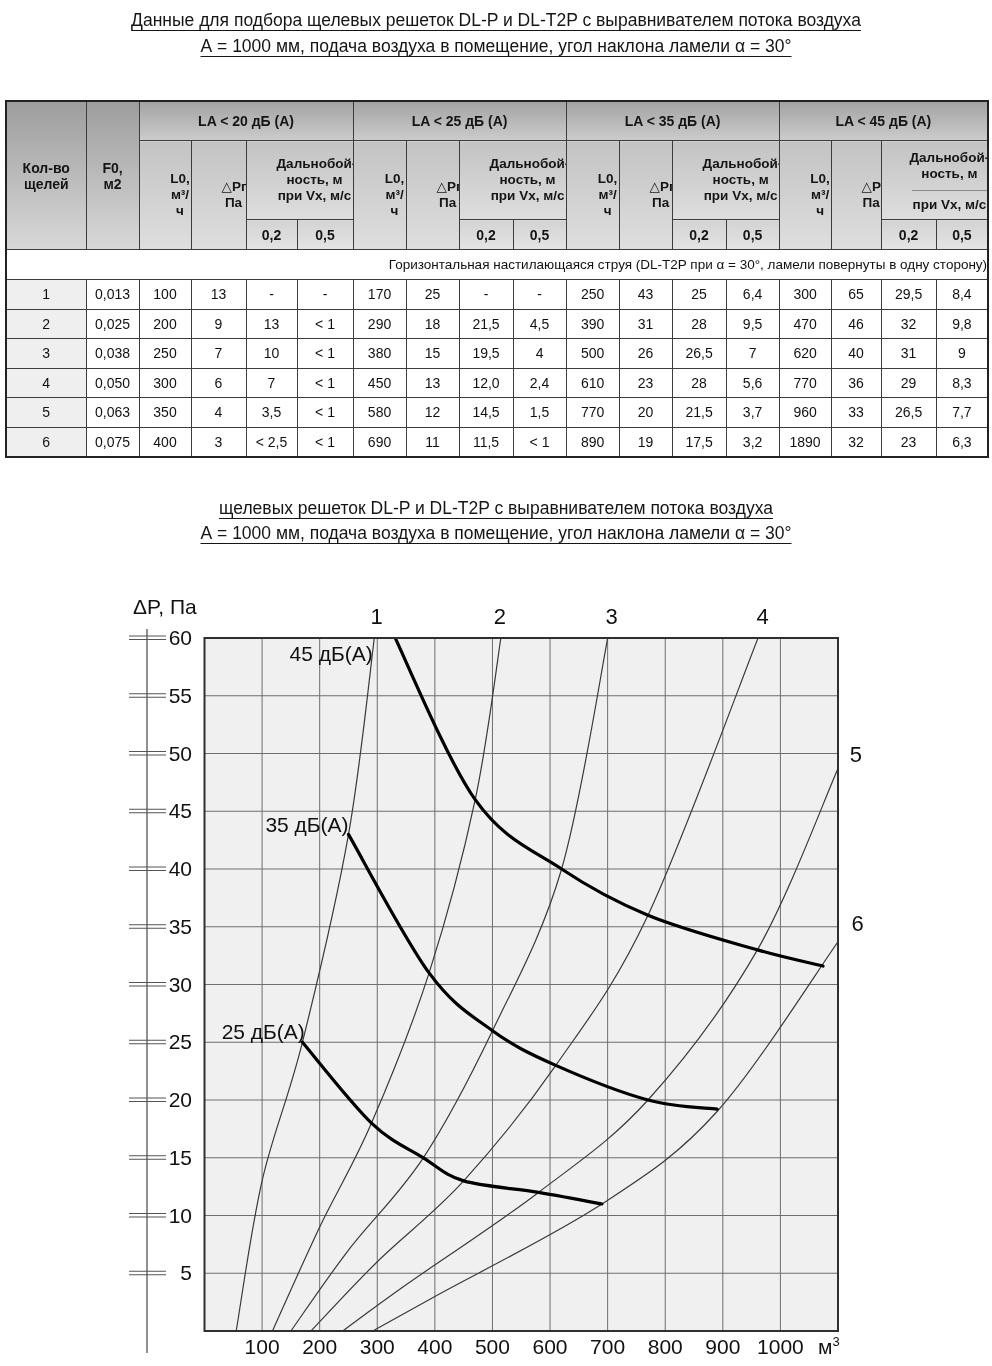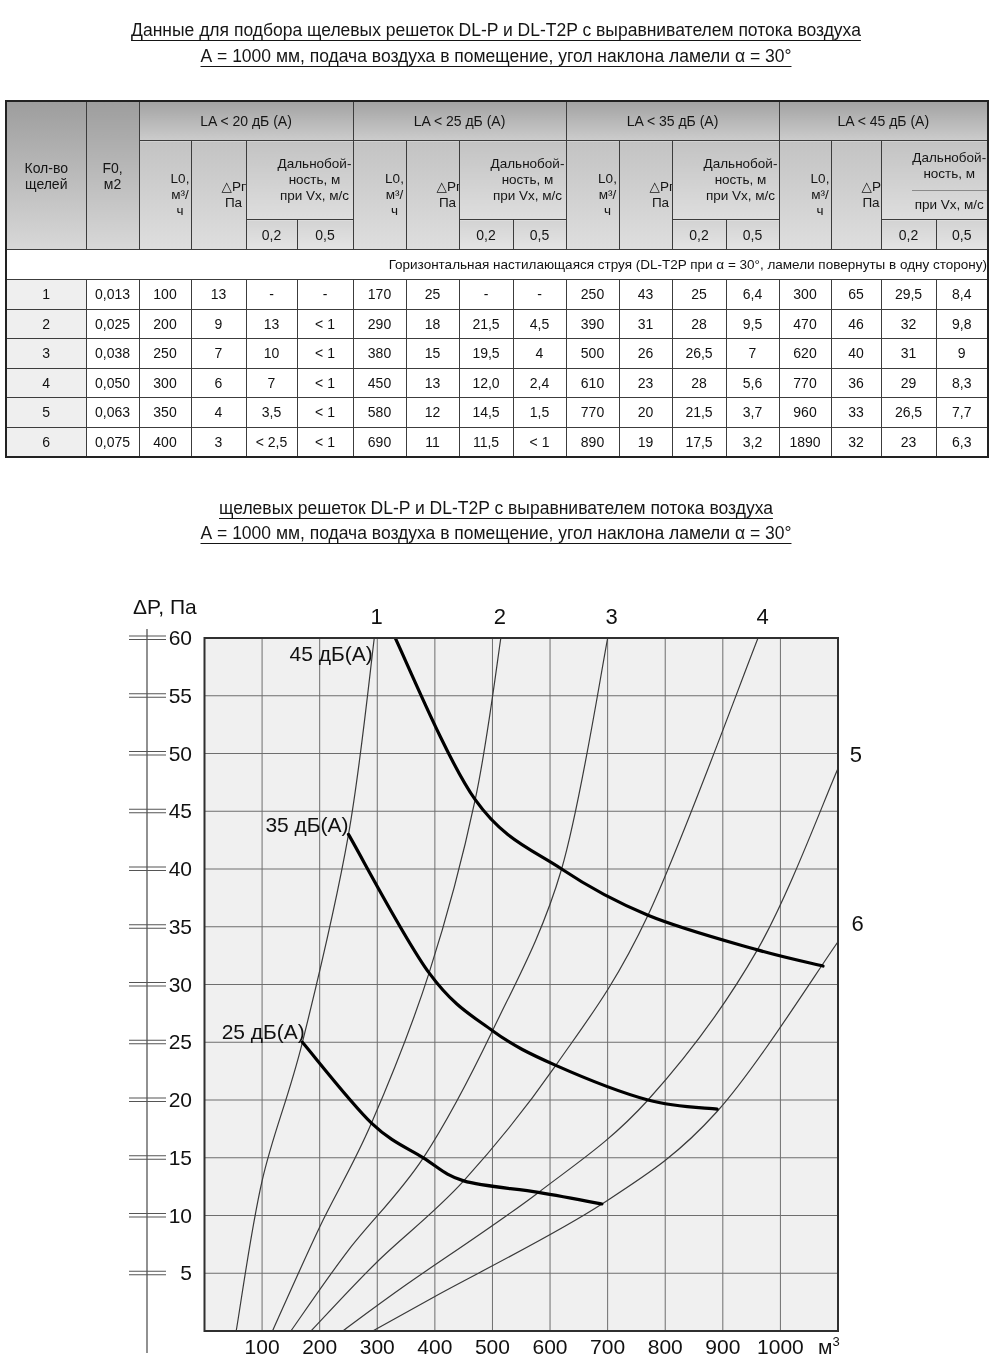--- a/index.html
+++ b/index.html
@@ -5,38 +5,38 @@
   html,body{margin:0;padding:0;}
   body{width:992px;height:1366px;position:relative;background:#fff;overflow:hidden;
        font-family:"Liberation Sans","DejaVu Sans",sans-serif;color:#111;}
   .title-block{position:absolute;left:0;width:992px;text-align:center;}
   .title-line{line-height:26px;font-size:17.5px;font-weight:500;color:#151515;}
   .title-line span{text-decoration:underline;text-underline-offset:4px;text-decoration-thickness:1.3px;}
   #table-wrap{position:absolute;left:5px;top:100px;width:982px;}
   table{border-collapse:collapse;table-layout:fixed;width:982px;border:2px solid #222;}
   th,td{border:1px solid #3c3c3c;text-align:center;vertical-align:middle;padding:0;
         font-weight:400;overflow:hidden;}
-  thead th{font-size:13.5px;line-height:16px;color:#151515;}
+  thead th{font-size:13.5px;line-height:16px;color:#151515;font-weight:bold;}
   tr.gr th{height:38px;background:linear-gradient(180deg,#a3a3a3,#cbcbcb);font-size:14px;}
   th.hl{background:linear-gradient(180deg,#9d9d9d,#d8d8d8)!important;font-size:14px;}
   tr.hm th{height:78px;background:linear-gradient(180deg,#c3c3c3,#dedede);padding-left:30px;}
   tr.hs th{height:29px;background:linear-gradient(180deg,#d3d3d3,#e4e4e4);font-size:14px;}
   tr.hm th .rt{height:49px;display:flex;align-items:center;justify-content:center;
                border-bottom:1px solid #8a8a8a;}
   tr.hm th .rb{height:28px;display:flex;align-items:center;justify-content:center;}
   td.band{height:29px;font-size:13.5px;background:#fff;text-align:right;}
   tbody td{height:28.5px;font-size:14px;background:#fff;}
   tbody td.num{background:#efefef;}
   #chart-wrap{position:absolute;left:0;top:585px;width:992px;height:781px;}
   svg text{font-family:"Liberation Sans","DejaVu Sans",sans-serif;fill:#111;}
 </style>
 </head>
 <body>
 
-<div class="title-block" style="top:17px;">
+<div class="title-block" style="top:7px;">
   <div class="title-line"><span>Данные для подбора щелевых решеток DL-P и DL-T2P с выравнивателем потока воздуха</span></div>
   <div class="title-line"><span>А = 1000 мм, подача воздуха в помещение, угол наклона ламели α = 30°</span></div>
 </div>
 
 <div id="table-wrap">
   <table id="tbl">
       <colgroup>
         <col style="width: 80px;">
         <col style="width: 53px;">
         <col style="width: 52px;">

